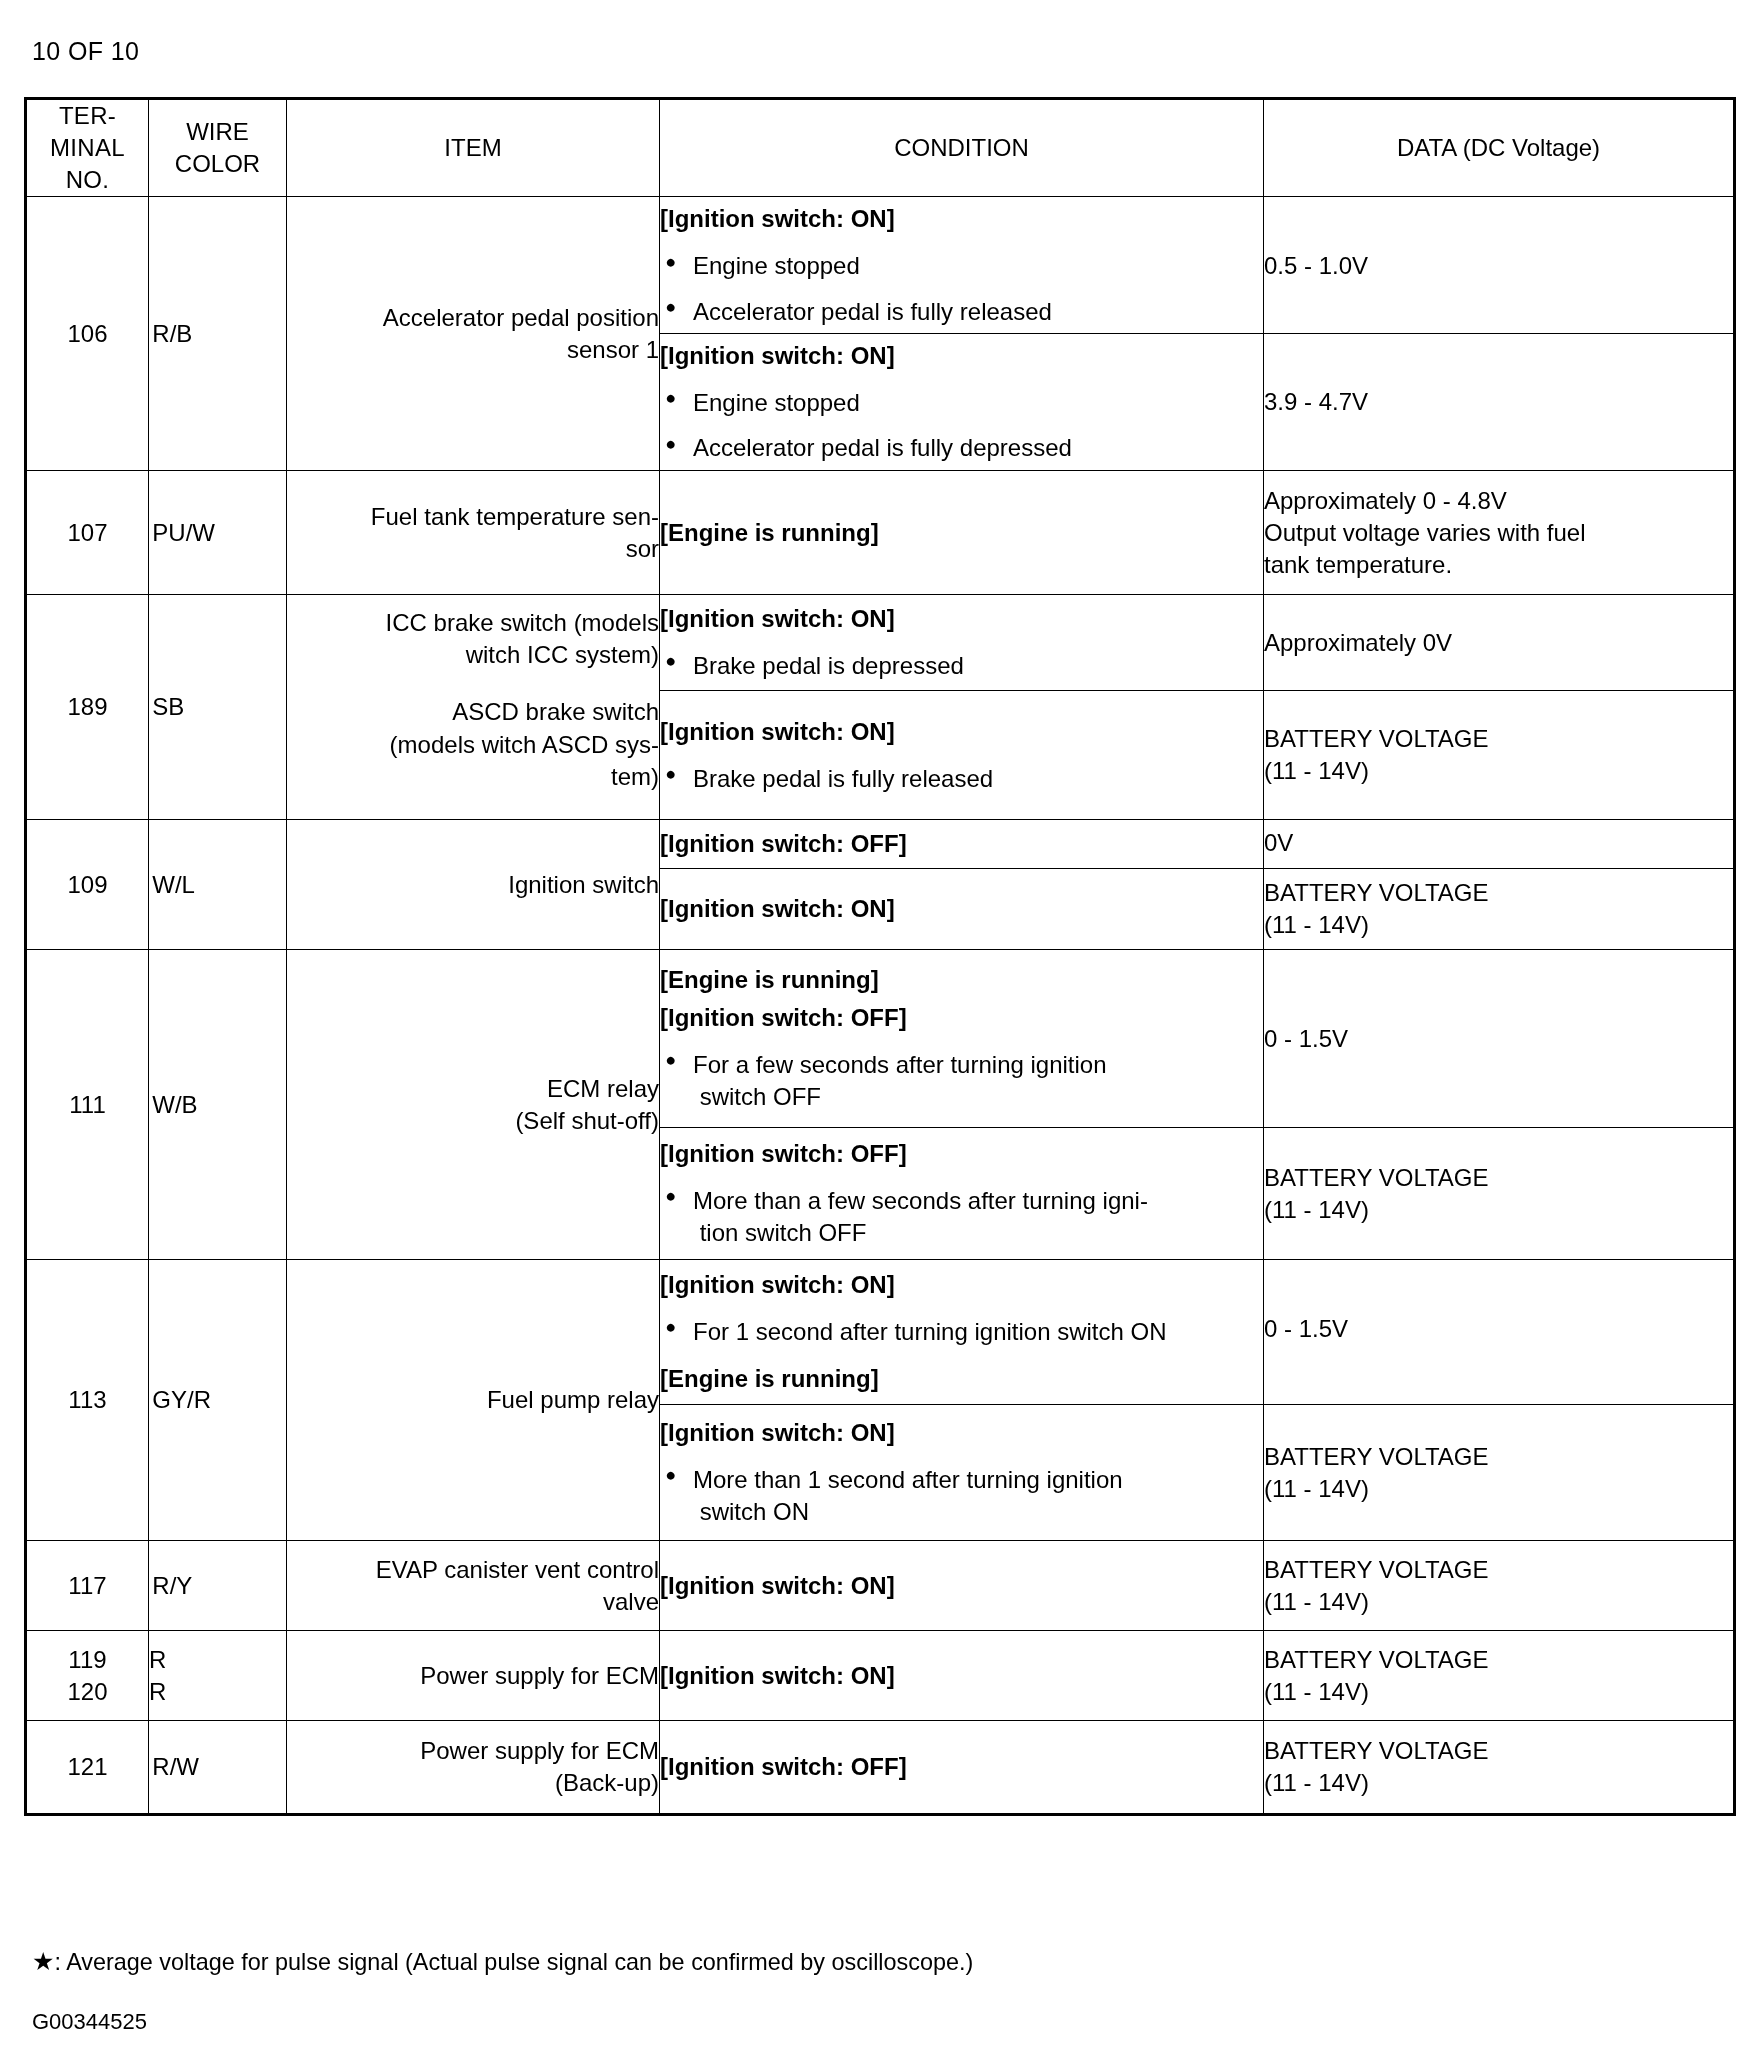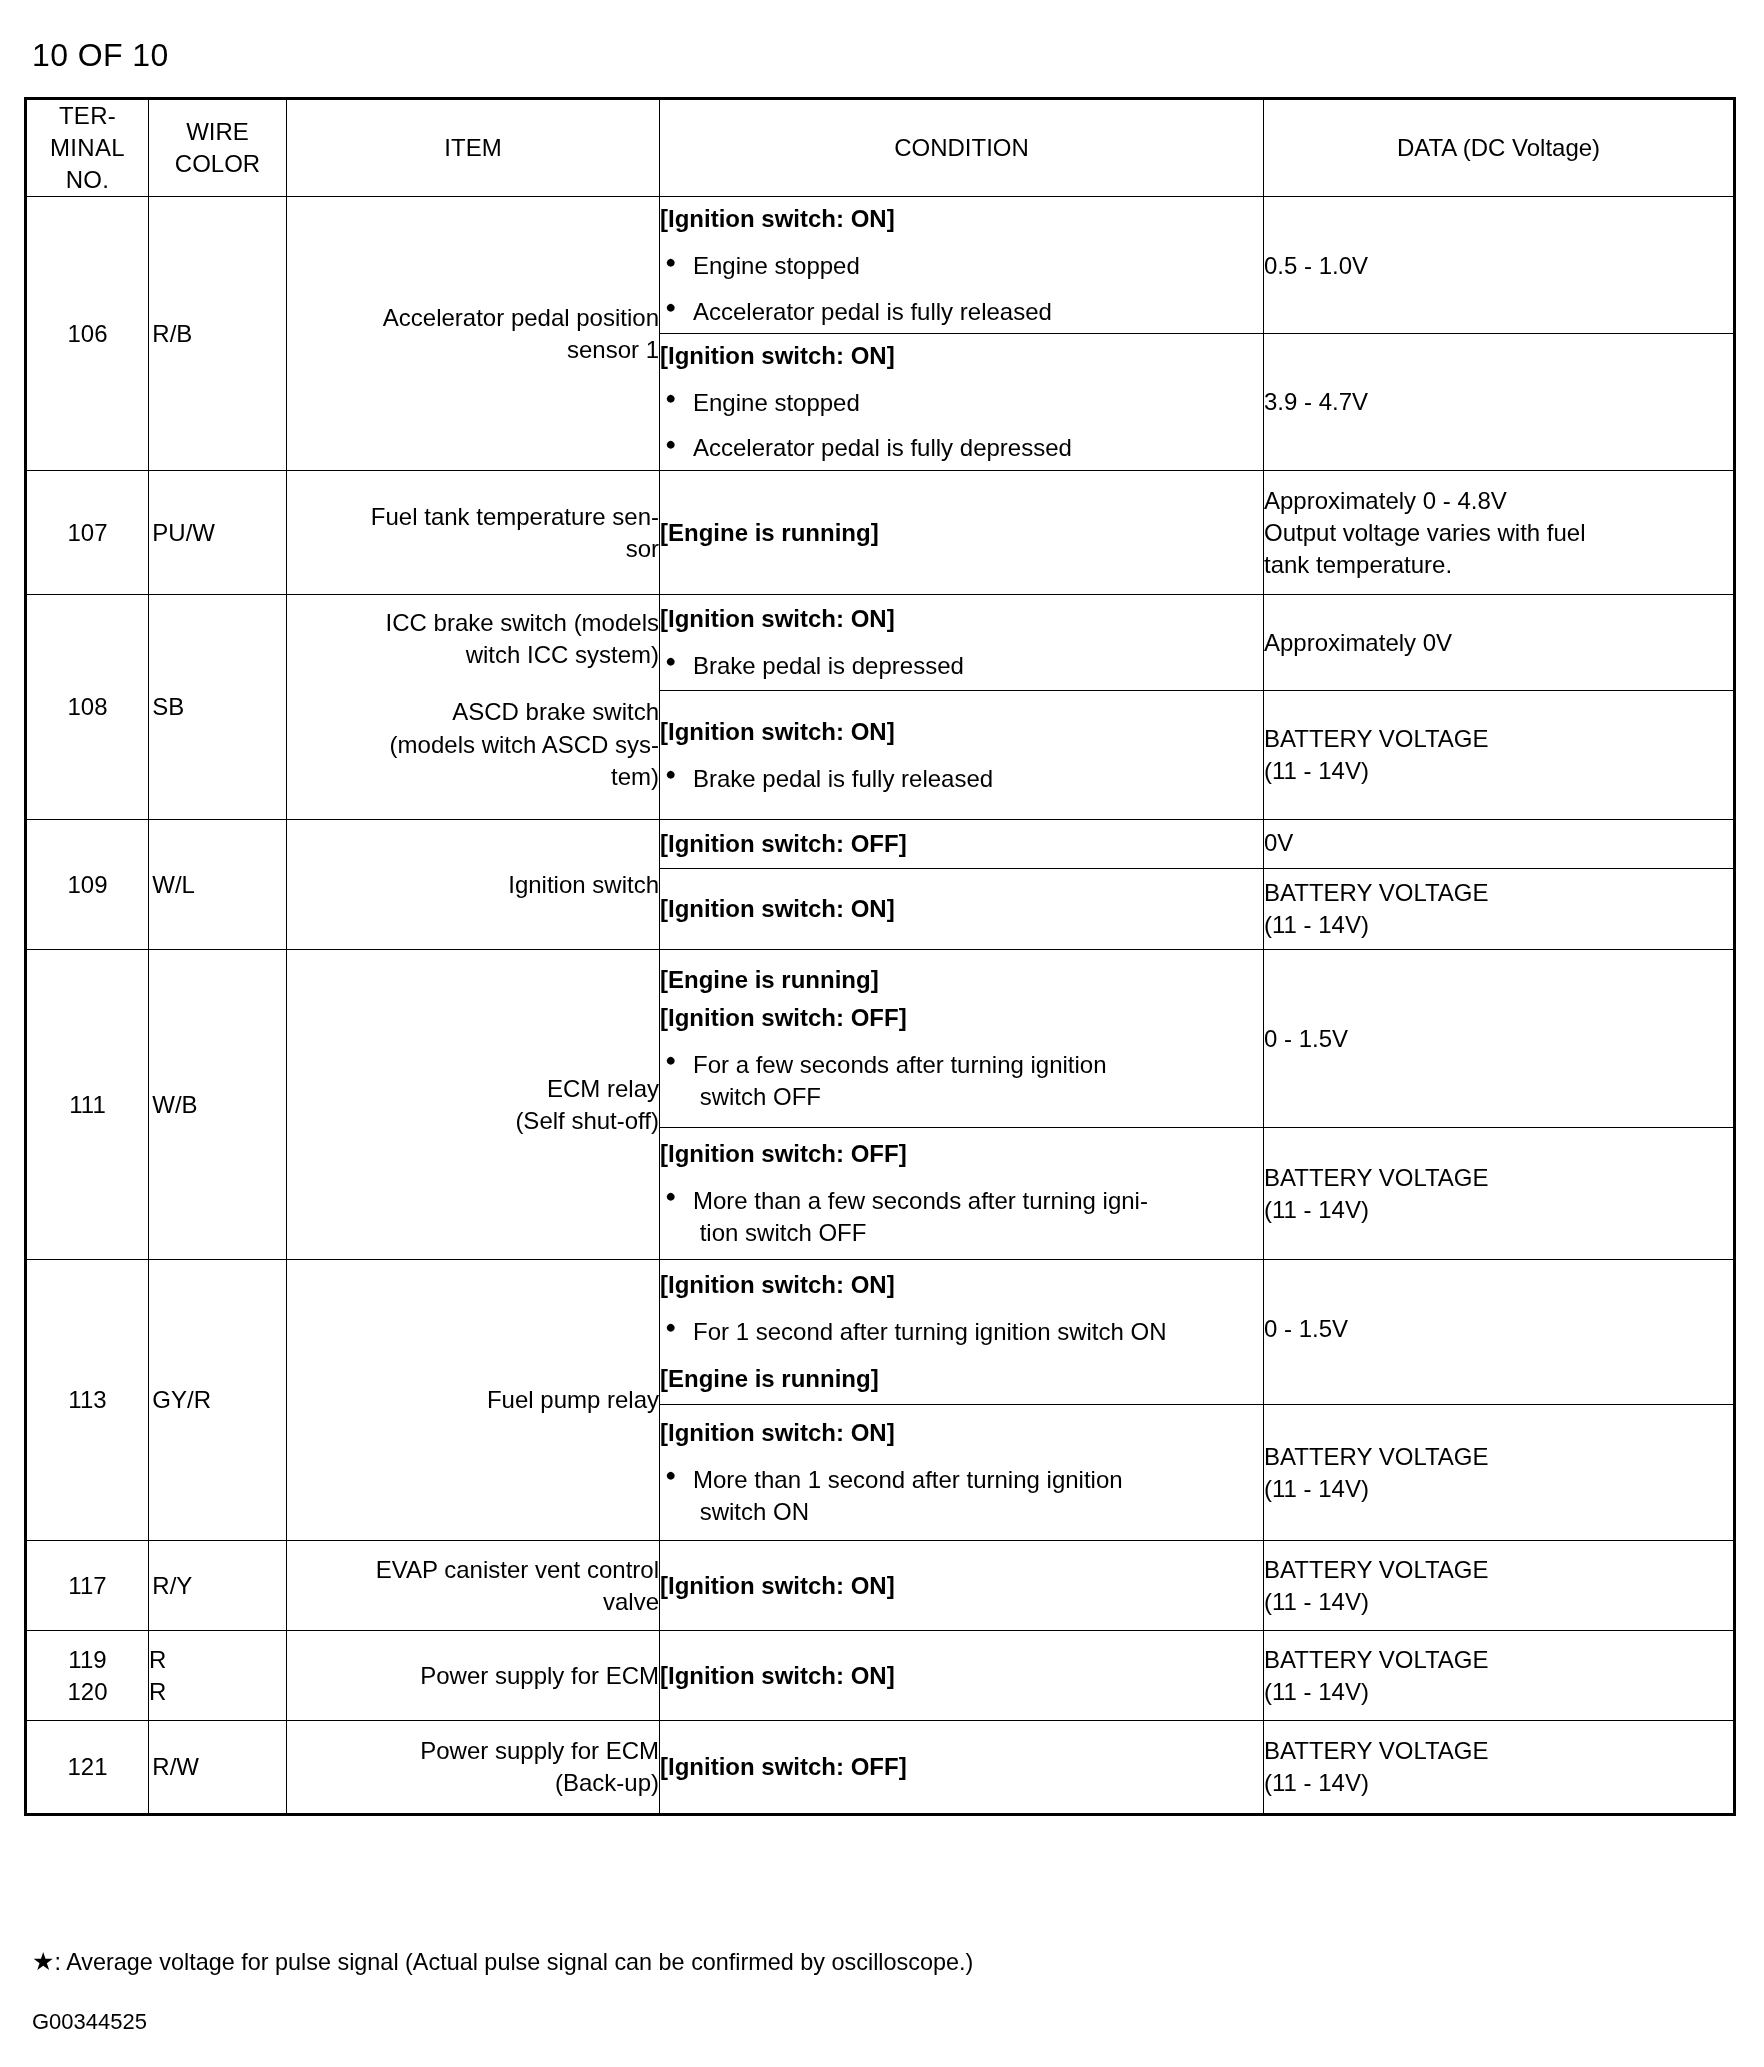--- a/index.html
+++ b/index.html
@@ -21,21 +21,21 @@
     left: 0; top: 0;
     width: 1764px;
     height: 2067px;
   }
 
   
   .page-label {
     position: absolute;
     left: 32px;
     top: 37px;
-    font-size: 32px;
+    font-size: 25px;
     letter-spacing: 0.4px;
     white-space: nowrap;
   }
 
   
   .spec-table {
     position: absolute;
     left: 24px;
     top: 97px;
     width: 1709px;
@@ -249,21 +249,21 @@
           <span class="cond-head tight" style="margin-bottom:0;">[Engine is running]</span>
         </td>
         <td class="cell-data">
           <span class="line">Approximately 0 - 4.8V</span>
           <span class="line">Output voltage varies with fuel</span>
           <span class="line">tank temperature.</span>
         </td>
       </tr>
 
       <tr style="height:225px;">
-        <td class="cell-term">108</td>
+        <td class="cell-term">189</td>
         <td class="cell-wire ctr">SB</td>
         <td class="cell-item" style="vertical-align:top;padding-top:11.7px;">
           <span class="line">ICC brake switch (models</span>
           <span class="line">witch ICC system)</span>
           <span class="gap"></span>
           <span class="line">ASCD brake switch</span>
           <span class="line">(models witch ASCD sys-</span>
           <span class="line">tem)</span>
         </td>
         <td style="padding:0;">

